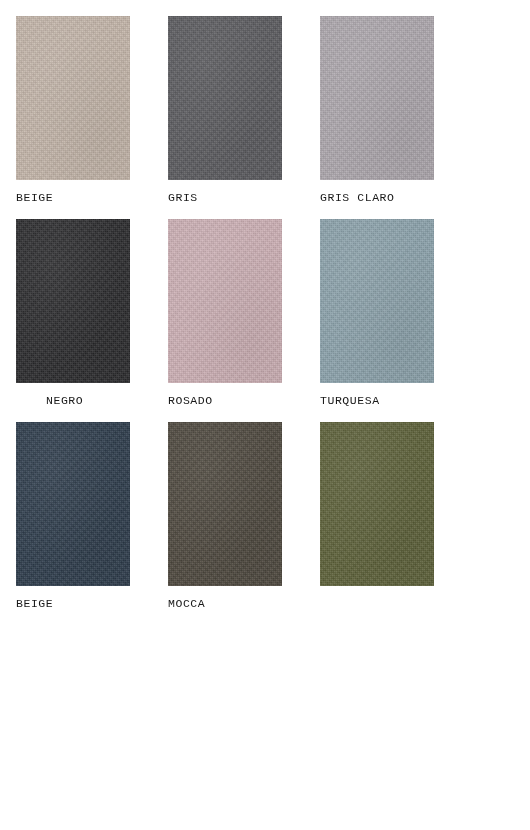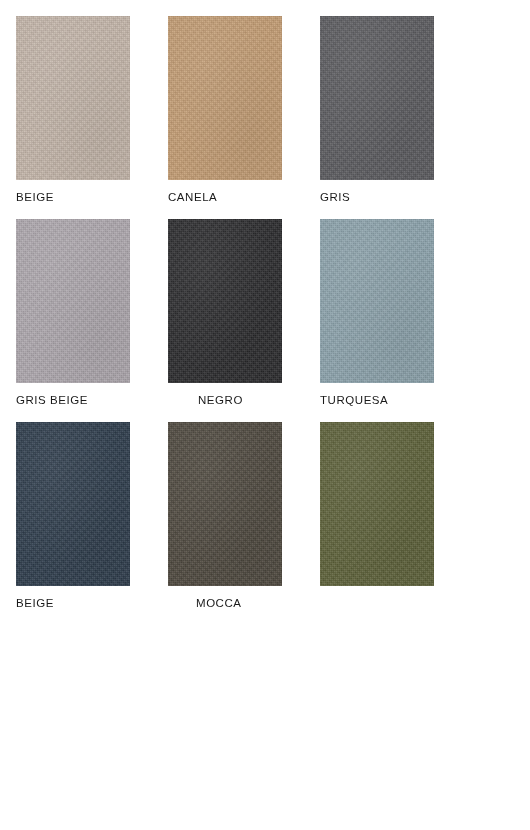--- a/index.html
+++ b/index.html
@@ -21,20 +21,21 @@
     padding: 16px 0 0 16px;
     display: flex;
     flex-wrap: wrap;
     align-content: flex-start;
   }
 
   .swatch-cell {
     width: 136px;
     margin-right: 16px;
     margin-bottom: 15px;
+    font-family: Liberation Mono, monospace;
   }
 
   .swatch-chip {
     position: relative;
     width: 114px;
     height: 164px;
     overflow: hidden;
     background-color: #cccccc;
   }
 
@@ -87,43 +88,43 @@
 </style>
 </head>
 <body>
 
 <div id="swatch-grid" style="background: rgb(255, 255, 255);">
     <div class="swatch-cell">
       <div class="swatch-chip" style="background-color: rgb(196, 181, 169);"></div>
       <div class="swatch-label" style="color: rgb(26, 26, 26);">BEIGE</div>
     </div>
     <div class="swatch-cell">
-      <div class="swatch-chip" style="background-color: rgb(195, 156, 114);"></div>
-      <div class="swatch-label" style="color: rgb(26, 26, 26);">CANELA</div>
-    </div>
-    <div class="swatch-cell">
       <div class="swatch-chip" style="background-color: rgb(90, 90, 94);"></div>
       <div class="swatch-label" style="color: rgb(26, 26, 26);">GRIS</div>
     </div>
     <div class="swatch-cell">
       <div class="swatch-chip" style="background-color: rgb(173, 167, 173);"></div>
-      <div class="swatch-label" style="color: rgb(26, 26, 26);">GRIS BEIGE</div>
+      <div class="swatch-label" style="color: rgb(26, 26, 26);">GRIS CLARO</div>
     </div>
     <div class="swatch-cell">
       <div class="swatch-chip" style="background-color: rgb(42, 42, 44);"></div>
       <div class="swatch-label" style="color: rgb(26, 26, 26); padding-left: 30px;">NEGRO</div>
+    </div>
+    <div class="swatch-cell">
+      <div class="swatch-chip" style="background-color: rgb(205, 176, 181);"></div>
+      <div class="swatch-label" style="color: rgb(26, 26, 26);">ROSADO</div>
     </div>
     <div class="swatch-cell">
       <div class="swatch-chip" style="background-color: rgb(139, 162, 171);"></div>
       <div class="swatch-label" style="color: rgb(26, 26, 26);">TURQUESA</div>
     </div>
     <div class="swatch-cell">
       <div class="swatch-chip" style="background-color: rgb(44, 59, 75);"></div>
       <div class="swatch-label" style="color: rgb(26, 26, 26);">BEIGE</div>
     </div>
     <div class="swatch-cell">
       <div class="swatch-chip" style="background-color: rgb(77, 71, 61);"></div>
-      <div class="swatch-label" style="color: rgb(26, 26, 26); margin-left: 28px;">MOCCA</div>
+      <div class="swatch-label" style="color: rgb(26, 26, 26);">MOCCA</div>
     </div>
     <div class="swatch-cell">
       <div class="swatch-chip" style="background-color: rgb(92, 96, 56);"></div>
     </div>
   </div>
 
 </body></html>

